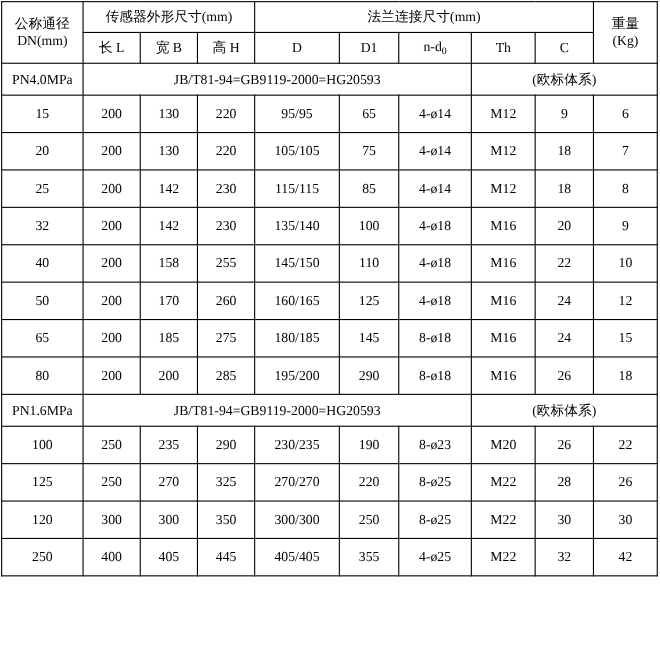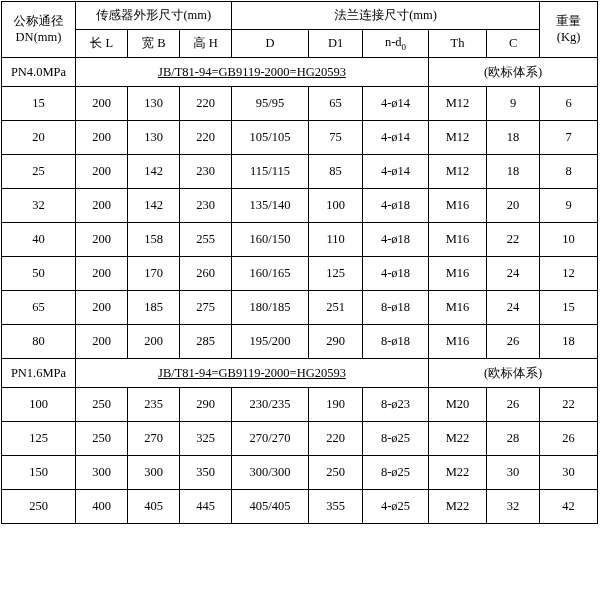--- a/index.html
+++ b/index.html
@@ -49,21 +49,20 @@
     font-size: 12.5px;
   }
   .sec-a {
     padding-left: 6px;
     white-space: nowrap;
   }
   .sec-b {
     padding-left: 6px;
     white-space: nowrap;
     text-align: left;
-    text-decoration: underline;
   }
   .sec-c {
     padding-right: 8px;
     text-align: right;
     white-space: nowrap;
     margin-left: 21px;
   }
   
   .data-row td {
     height: 33px;
@@ -173,21 +172,21 @@
         <td>4-ø18</td>
         <td>M16</td>
         <td>20</td>
         <td>9</td>
       </tr>
       <tr class="data-row">
         <td>40</td>
         <td>200</td>
         <td>158</td>
         <td>255</td>
-        <td>160/150</td>
+        <td>145/150</td>
         <td>110</td>
         <td>4-ø18</td>
         <td>M16</td>
         <td>22</td>
         <td>10</td>
       </tr>
       <tr class="data-row">
         <td>50</td>
         <td>200</td>
         <td>170</td>
@@ -198,21 +197,21 @@
         <td>M16</td>
         <td>24</td>
         <td>12</td>
       </tr>
       <tr class="data-row">
         <td>65</td>
         <td>200</td>
         <td>185</td>
         <td>275</td>
         <td>180/185</td>
-        <td>251</td>
+        <td>145</td>
         <td>8-ø18</td>
         <td>M16</td>
         <td>24</td>
         <td>15</td>
       </tr>
       <tr class="data-row">
         <td>80</td>
         <td>200</td>
         <td>200</td>
         <td>285</td>
@@ -246,21 +245,21 @@
         <td>270</td>
         <td>325</td>
         <td>270/270</td>
         <td>220</td>
         <td>8-ø25</td>
         <td>M22</td>
         <td>28</td>
         <td>26</td>
       </tr>
       <tr class="data-row">
-        <td>150</td>
+        <td>120</td>
         <td>300</td>
         <td>300</td>
         <td>350</td>
         <td>300/300</td>
         <td>250</td>
         <td>8-ø25</td>
         <td>M22</td>
         <td>30</td>
         <td>30</td>
       </tr>

